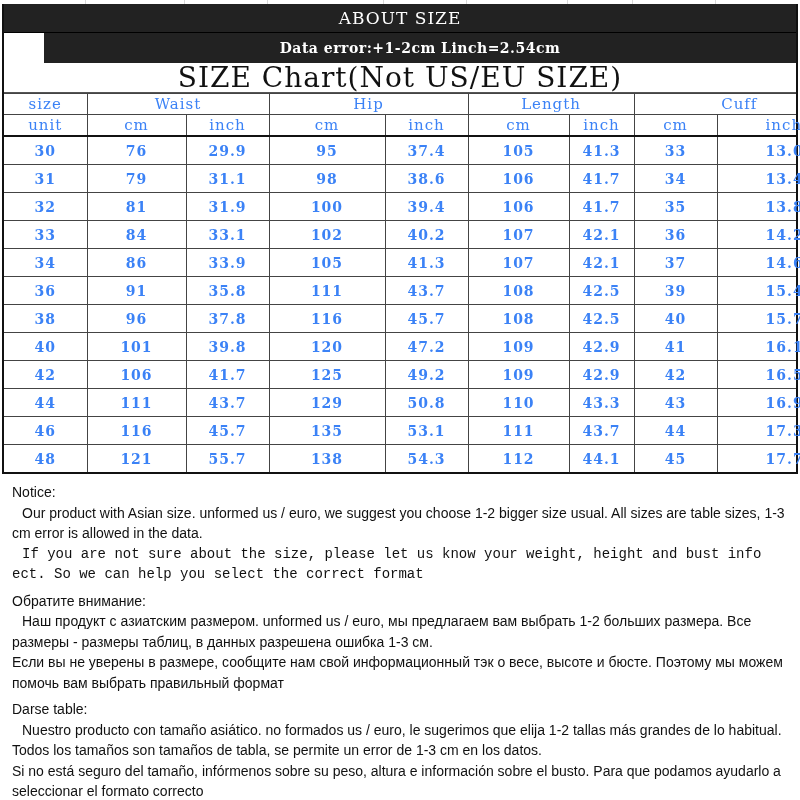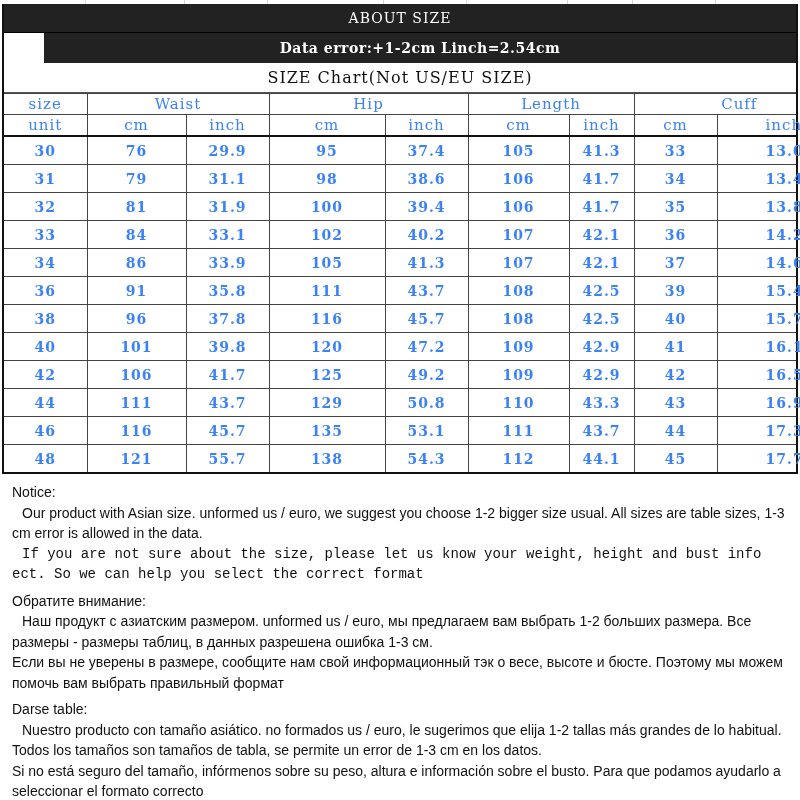--- a/index.html
+++ b/index.html
@@ -1,23 +1,23 @@
 <!DOCTYPE html>
 <html><head>
 <meta charset="utf-8">
 <style>
   html, body { margin: 0; padding: 0; background: #ffffff; }
   body { width: 800px; height: 800px; position: relative; overflow: hidden; }
   .faint-grid { position: absolute; left: 0; top: 0; width: 800px; height: 4px; }
   .faint-grid span { position: absolute; top: 0; width: 1px; height: 4px; background: #d8d8d8; }
   .chart { position: absolute; left: 2px; top: 4px; width: 796px; border-left: 2px solid #111; border-right: 2px solid #111; box-sizing: border-box; }
   .band { background: #222222; color: #ffffff; text-align: center; font-family: "DejaVu Serif", "Liberation Serif", serif; box-sizing: border-box; }
-  .band1 { height: 29px; line-height: 29px; font-size: 14px; letter-spacing: 1px; border-bottom: 1px solid #000; }
+  .band1 { height: 29px; line-height: 29px; font-size: 17px; letter-spacing: 1px; border-bottom: 1px solid #000; }
   .band2 { height: 30px; line-height: 30px; font-size: 14px; font-weight: bold; letter-spacing: 0.5px; margin-left: 40px; }
-  .title { height: 30px; line-height: 30px; text-align: center; font-family: "DejaVu Serif", "Liberation Serif", serif; font-size: 16px; letter-spacing: 1px; color: #111; border-bottom: 1px solid #555; box-sizing: border-box; }
+  .title { height: 30px; line-height: 30px; text-align: center; font-family: "DejaVu Serif", "Liberation Serif", serif; font-size: 28px; letter-spacing: 1px; color: #111; border-bottom: 1px solid #555; box-sizing: border-box; }
   table { border-collapse: collapse; width: 792px; table-layout: fixed; font-family: "DejaVu Serif", "Liberation Serif", serif; color: #3b82f6; }
   td { border: 1px solid #444; text-align: center; padding: 0; }
   tr.hdr td { height: 20px; font-size: 15px; letter-spacing: 1px; }
   tr.data td { height: 27px; font-size: 14px; font-weight: bold; letter-spacing: 1px; }
   table tr td:first-child { border-left: none; }
   table tr td:last-child { border-right: none; padding-left: 48px; }
   table tr:last-child td { border-bottom: 2px solid #111; }
   .notes { position: absolute; left: 12px; top: 482px; width: 786px; font-family: "Liberation Sans", "DejaVu Sans", sans-serif; font-size: 14px; color: #111; line-height: 20.5px; }
   .notes p { margin: 0; }
   .notes .block { margin-bottom: 6px; }

